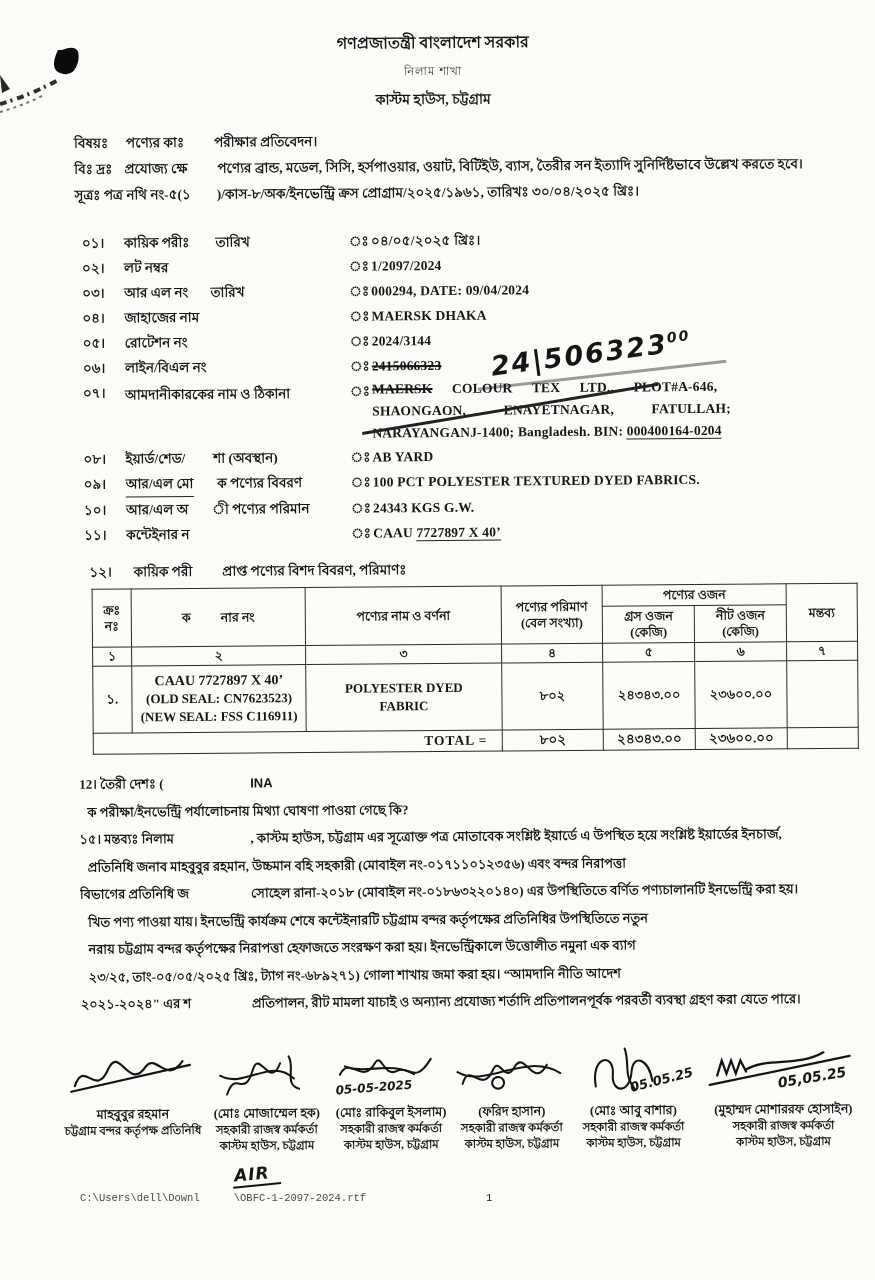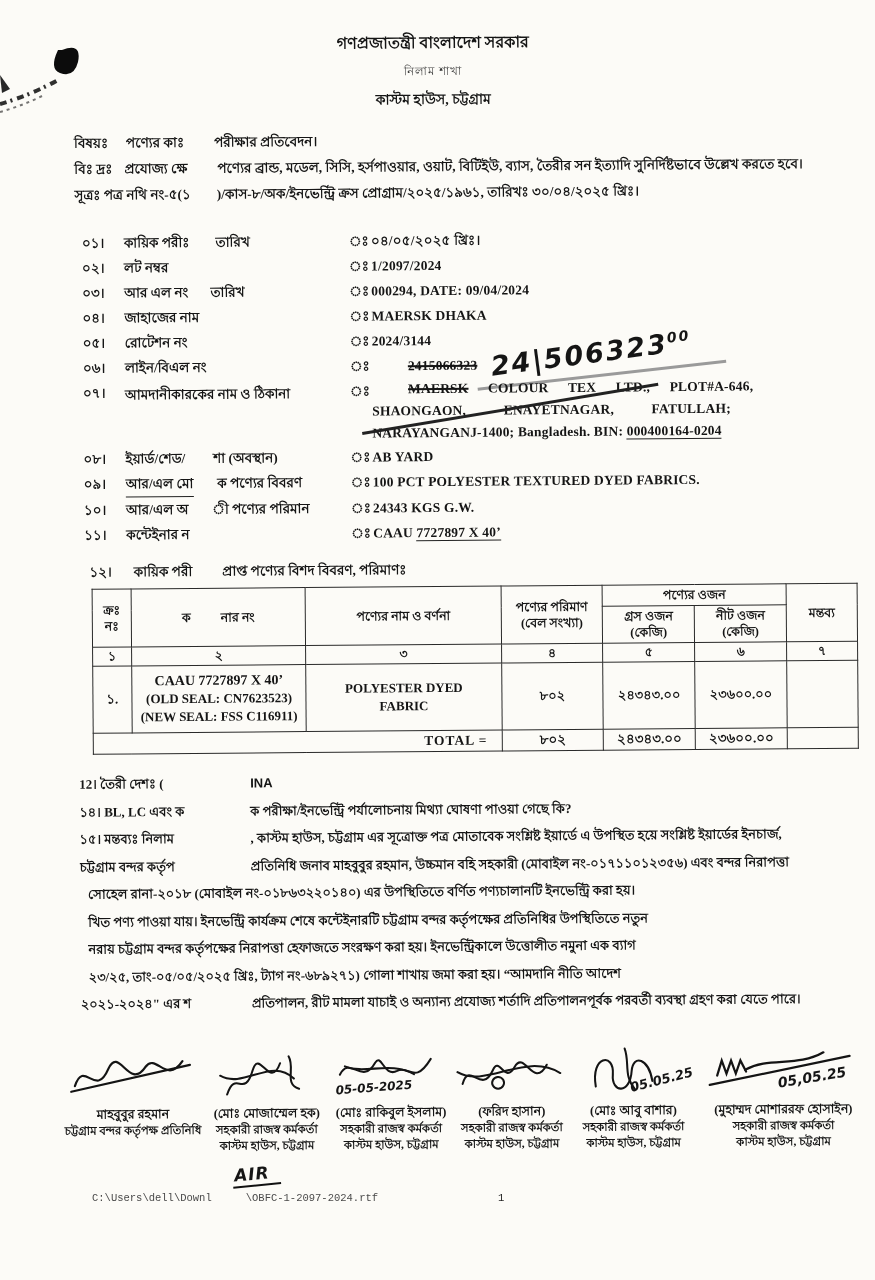--- a/index.html
+++ b/index.html
@@ -16,21 +16,21 @@
   .srow{display:flex;align-items:baseline;}
   .srow .lab{white-space:nowrap;}
   .gap{display:inline-block;}
   
   .items{margin:22px 20px 0 85px;font-size:13.5px;}
   .irow{display:flex;align-items:baseline;line-height:25px;}
   .irow .no{width:42px;font-weight:600;font-family:Liberation Serif, serif;}
   .irow .lbl{width:225px;font-weight:600;display:flex;align-items:baseline;}
   .irow .col{width:22px;font-weight:700;}
   .irow .val{flex:1;font-weight:700;letter-spacing:.2px;}
-  .struck{text-decoration:line-through;text-decoration-thickness:2px;margin-left:36px;}
+  .struck{text-decoration:line-through;text-decoration-thickness:2px;}
   .u{border-bottom:1.5px solid #222;}
   .addr{line-height:22px;}
   .addr .w1{word-spacing:16px;}
   .addr .w2{word-spacing:34px;}
   .hw-bl{position:absolute;left:118px;top:-16px;font-family:"DejaVu Sans",sans-serif;
          font-style:italic;font-weight:700;font-size:27px;transform:rotate(-7deg);
          letter-spacing:2px;white-space:nowrap;}
   .hw-bl sup{font-size:14px;}
   .hw-underline{position:absolute;left:105px;top:22px;width:250px;height:3px;background:#9a9a9a;
          transform:rotate(-6deg);}
@@ -55,21 +55,21 @@
   .sig{text-align:center;position:relative;}
   .sig svg{display:block;margin:0 auto;}
   .sig .nm{font-size:12.5px;font-weight:700;line-height:16px;margin-top:2px;}
   .sig .t1,.sig .t2{font-size:11.5px;font-weight:600;line-height:16px;}
   .hwdate{font-family:"DejaVu Sans",sans-serif;font-style:italic;font-weight:700;
           position:absolute;white-space:nowrap;}
   .air{margin:10px 0 0 228px;font-family:"DejaVu Sans",sans-serif;font-style:italic;
        font-weight:700;font-size:17px;letter-spacing:1px;display:inline-block;
        transform:rotate(-5deg);border-bottom:2px solid #111;padding:0 10px 1px 2px;}
   
-  .foot{position:absolute;left:92px;top:1192px;width:600px;display:flex;
+  .foot{position:absolute;left:80px;top:1192px;width:600px;display:flex;
         font-family:"Liberation Mono","DejaVu Sans Mono",monospace;font-size:10.5px;color:#4a4a4a;}
   .foot .pg{margin-left:120px;color:#222;}
   
   .artifact{position:absolute;left:0;top:20px;pointer-events:none;}
 </style>
 </head>
 <body>
 
 <div class="page">
 
@@ -290,32 +290,31 @@
     </tbody>
       </table>
 
     
     <div class="para">
       <div class="prow">
         <span class="pl">12। তৈরী দেশঃ  (</span>
         <span class="pr" style="font-family:'Liberation Sans',sans-serif;font-weight:700;">INA</span>
       </div>
       <div class="prow">
-        <span class="pl">১৪। BL, LC এবং ক</span>
         <span class="pr">ক পরীক্ষা/ইনভেন্ট্রি পর্যালোচনায় মিথ্যা ঘোষণা পাওয়া গেছে কি?</span>
       </div>
       <div class="prow">
         <span class="pl">১৫। মন্তব্যঃ নিলাম</span>
         <span class="pr">, কাস্টম হাউস, চট্টগ্রাম এর সূত্রোক্ত পত্র মোতাবেক সংশ্লিষ্ট ইয়ার্ডে এ উপস্থিত হয়ে সংশ্লিষ্ট ইয়ার্ডের ইনচার্জ,</span>
       </div>
       <div class="prow">
-        <span class="pl">চট্টগ্রাম বন্দর কর্তৃপ</span>
         <span class="pr">প্রতিনিধি জনাব মাহবুবুর রহমান, উচ্চমান বহি সহকারী (মোবাইল নং-০১৭১১০১২৩৫৬) এবং বন্দর নিরাপত্তা</span>
       </div>
       <div class="prow">
+        <span class="pl">বিভাগের প্রতিনিধি জ</span>
         <span class="pr">সোহেল রানা-২০১৮ (মোবাইল নং-০১৮৬৩২২০১৪০) এর উপস্থিতিতে বর্ণিত পণ্যচালানটি ইনভেন্ট্রি করা হয়।</span>
       </div>
       <div class="prow">
         <span class="pr">খিত পণ্য পাওয়া যায়। ইনভেন্ট্রি কার্যক্রম শেষে কন্টেইনারটি চট্টগ্রাম বন্দর কর্তৃপক্ষের প্রতিনিধির উপস্থিতিতে নতুন</span>
       </div>
       <div class="prow">
         <span class="pr">নরায় চট্টগ্রাম বন্দর কর্তৃপক্ষের নিরাপত্তা হেফাজতে সংরক্ষণ করা হয়। ইনভেন্ট্রিকালে উত্তোলীত নমুনা এক ব্যাগ</span>
       </div>
       <div class="prow">
         <span class="pr">২৩/২৫, তাং-০৫/০৫/২০২৫ খ্রিঃ, ট্যাগ নং-৬৮৯২৭১) গোলা শাখায় জমা করা হয়। “আমদানি নীতি আদেশ</span>

